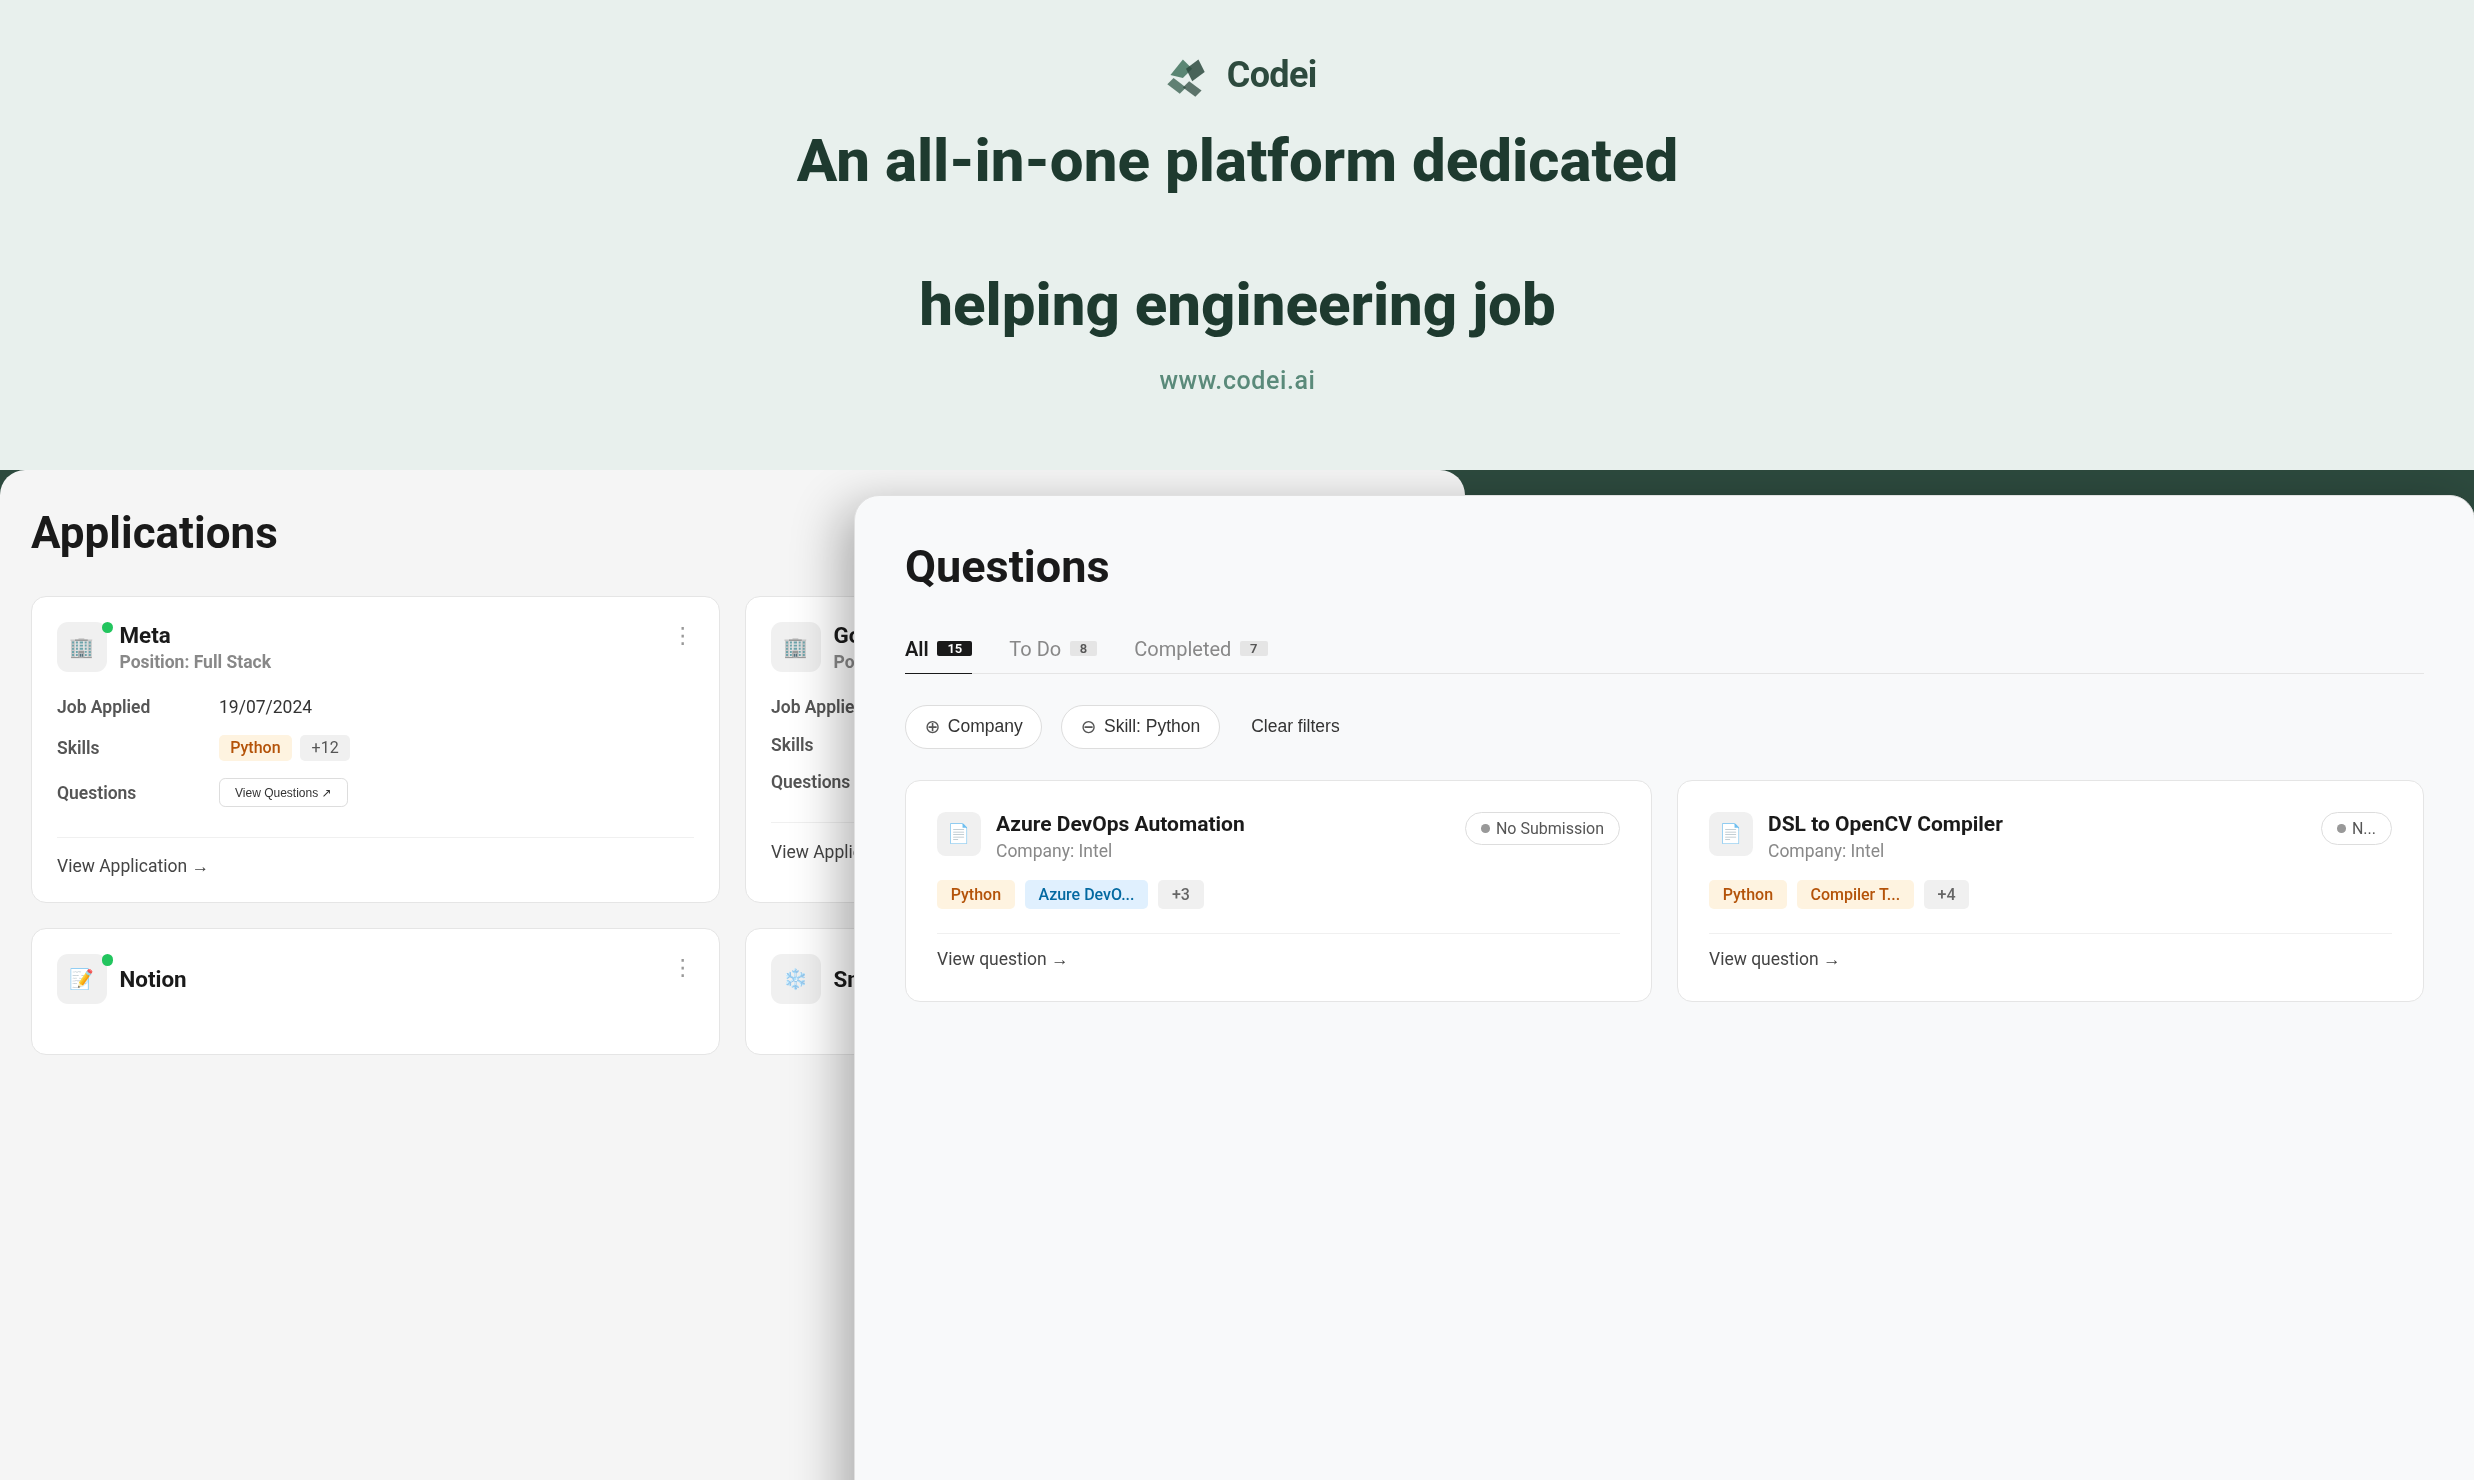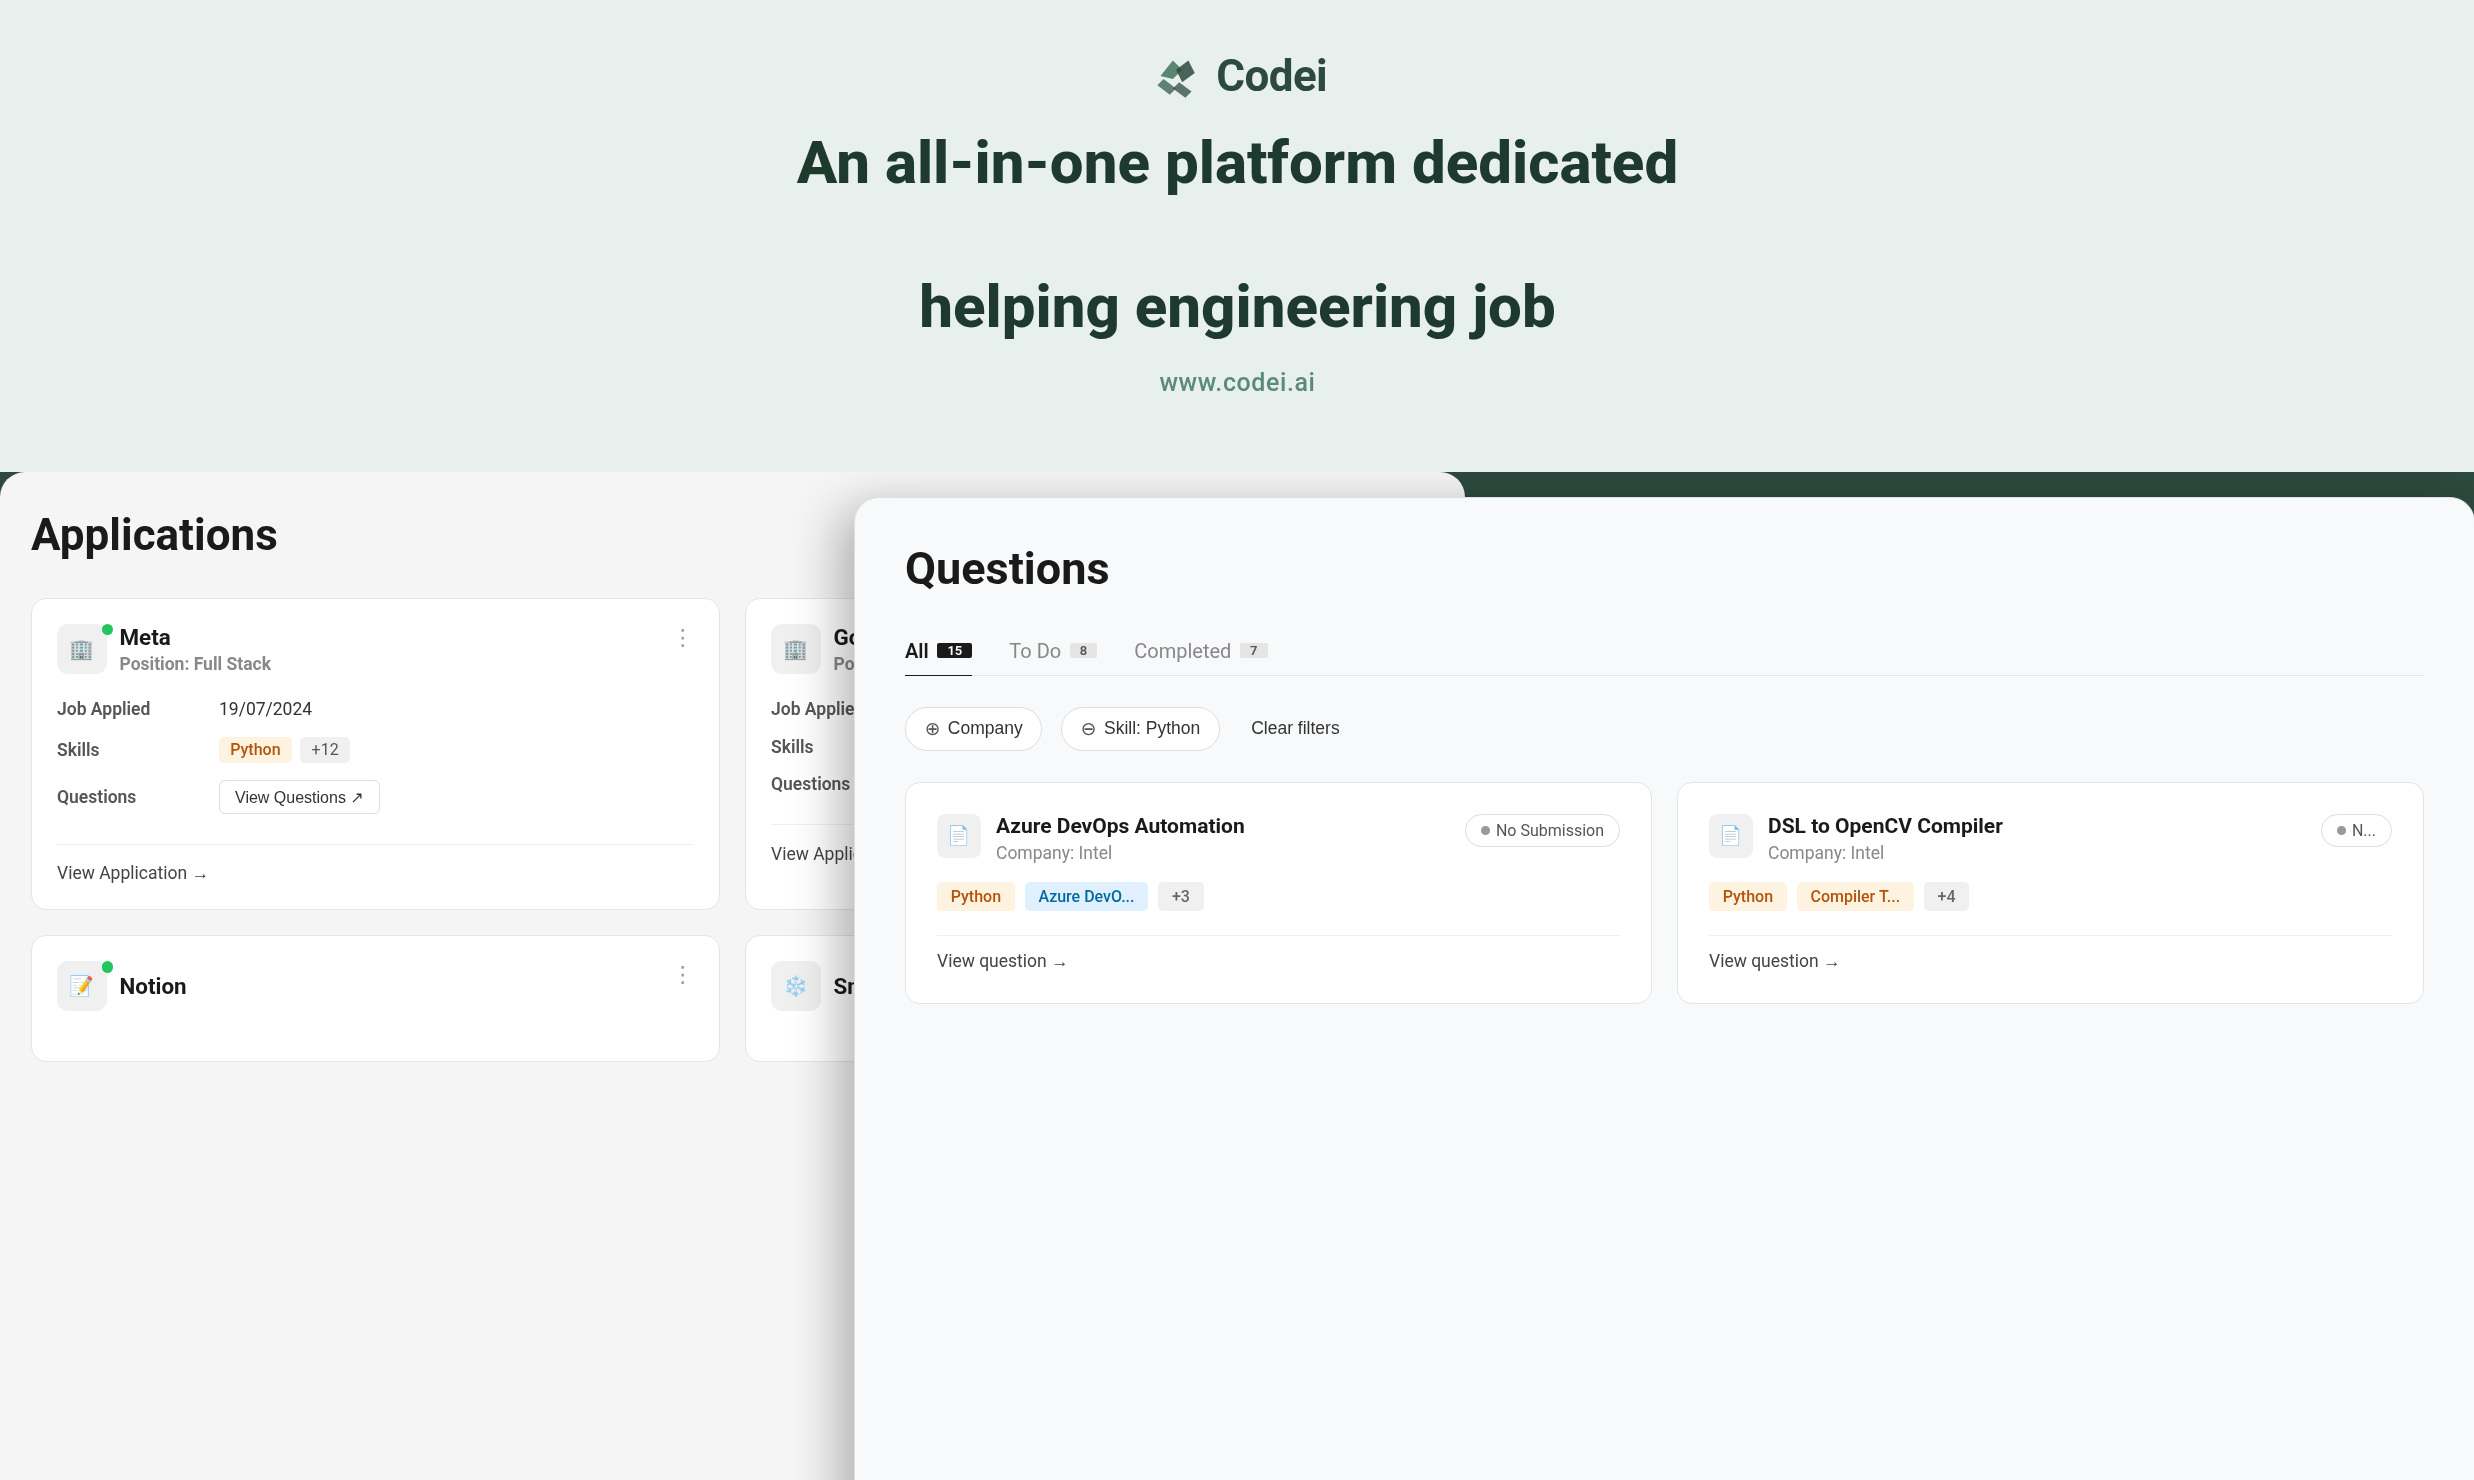--- a/index.html
+++ b/index.html
@@ -26,21 +26,21 @@
       gap: 12.5px;
       margin-bottom: 25px;
     }
 
     .logo-icon {
       width: 56px;
       height: 50px;
     }
 
     .logo-text {
-      font-size: 44px;
+      font-size: 36px;
       font-weight: 700;
       color: #2d4a3e;
       letter-spacing: -0.6px;
     }
 
     .hero-headline {
       font-size: 60px;
       font-weight: 800;
       color: #1e3a2f;
       text-align: center;
@@ -192,21 +192,21 @@
       font-size: 16px;
     }
 
     .view-questions-btn {
       display: inline-flex;
       align-items: center;
       gap: 5px;
       border: 1.2px solid #ddd;
       border-radius: 6.2px;
       padding: 6.2px 15px;
-      font-size: 16px;
+      font-size: 12px;
       color: #333;
       cursor: pointer;
       background: #fff;
     }
 
     .view-application-link {
       display: inline-flex;
       align-items: center;
       gap: 6.2px;
       font-size: 17.5px;

